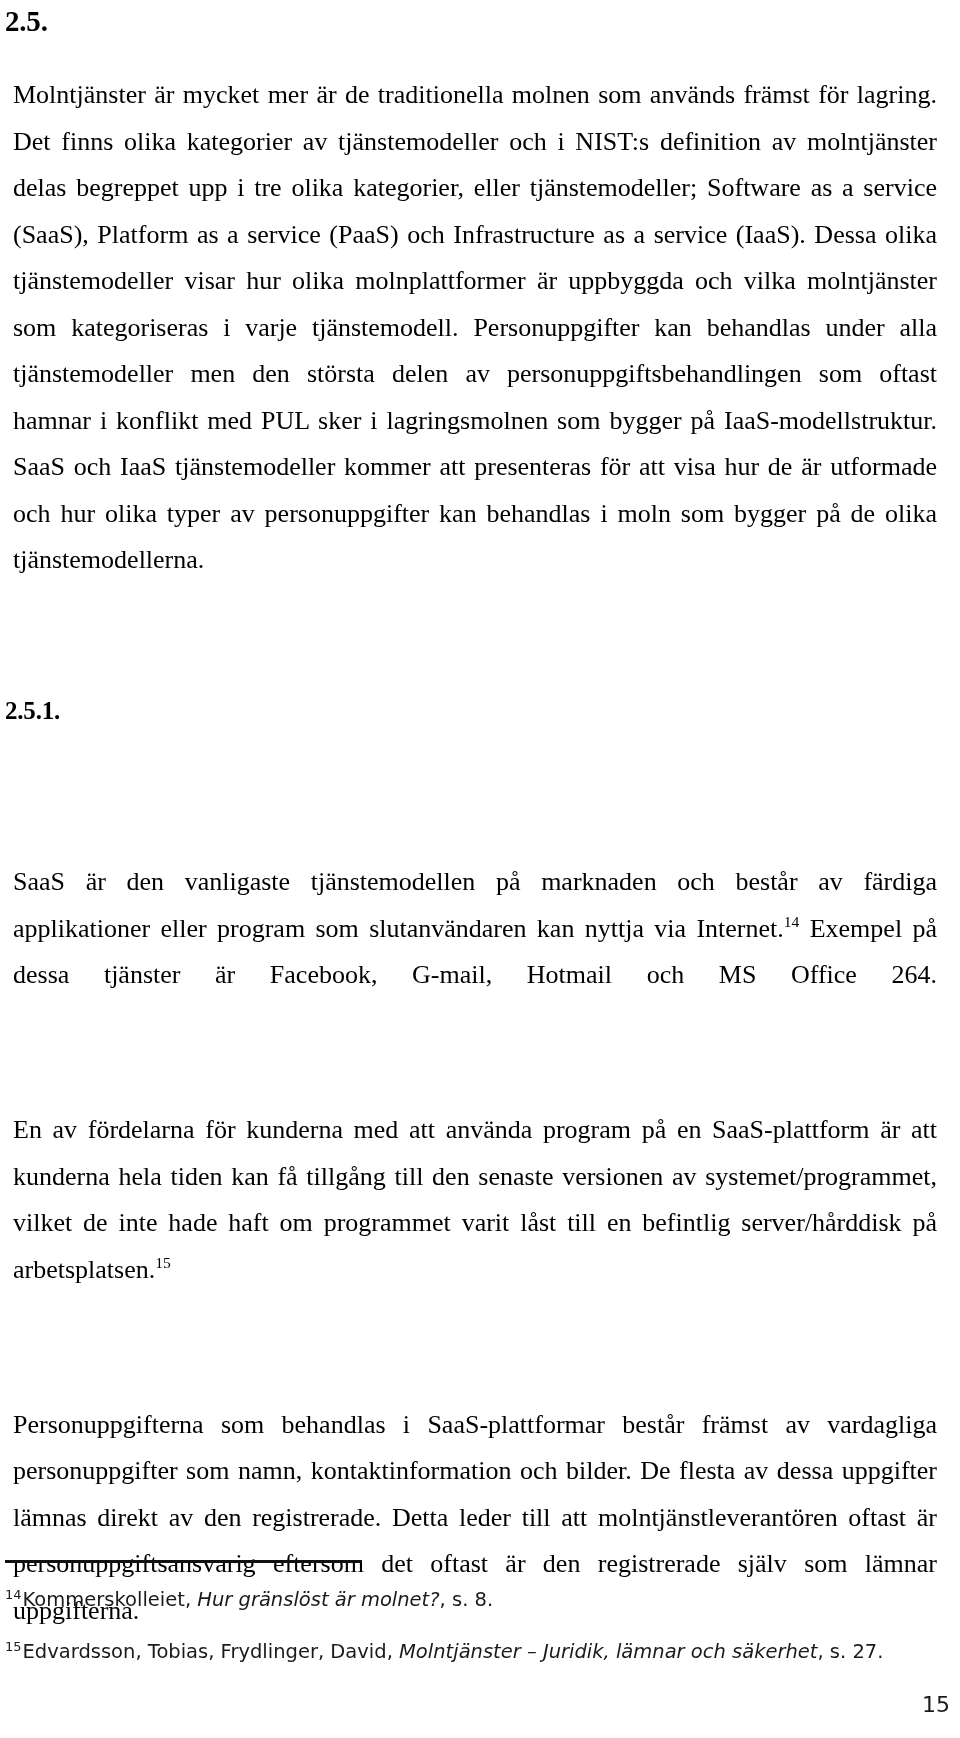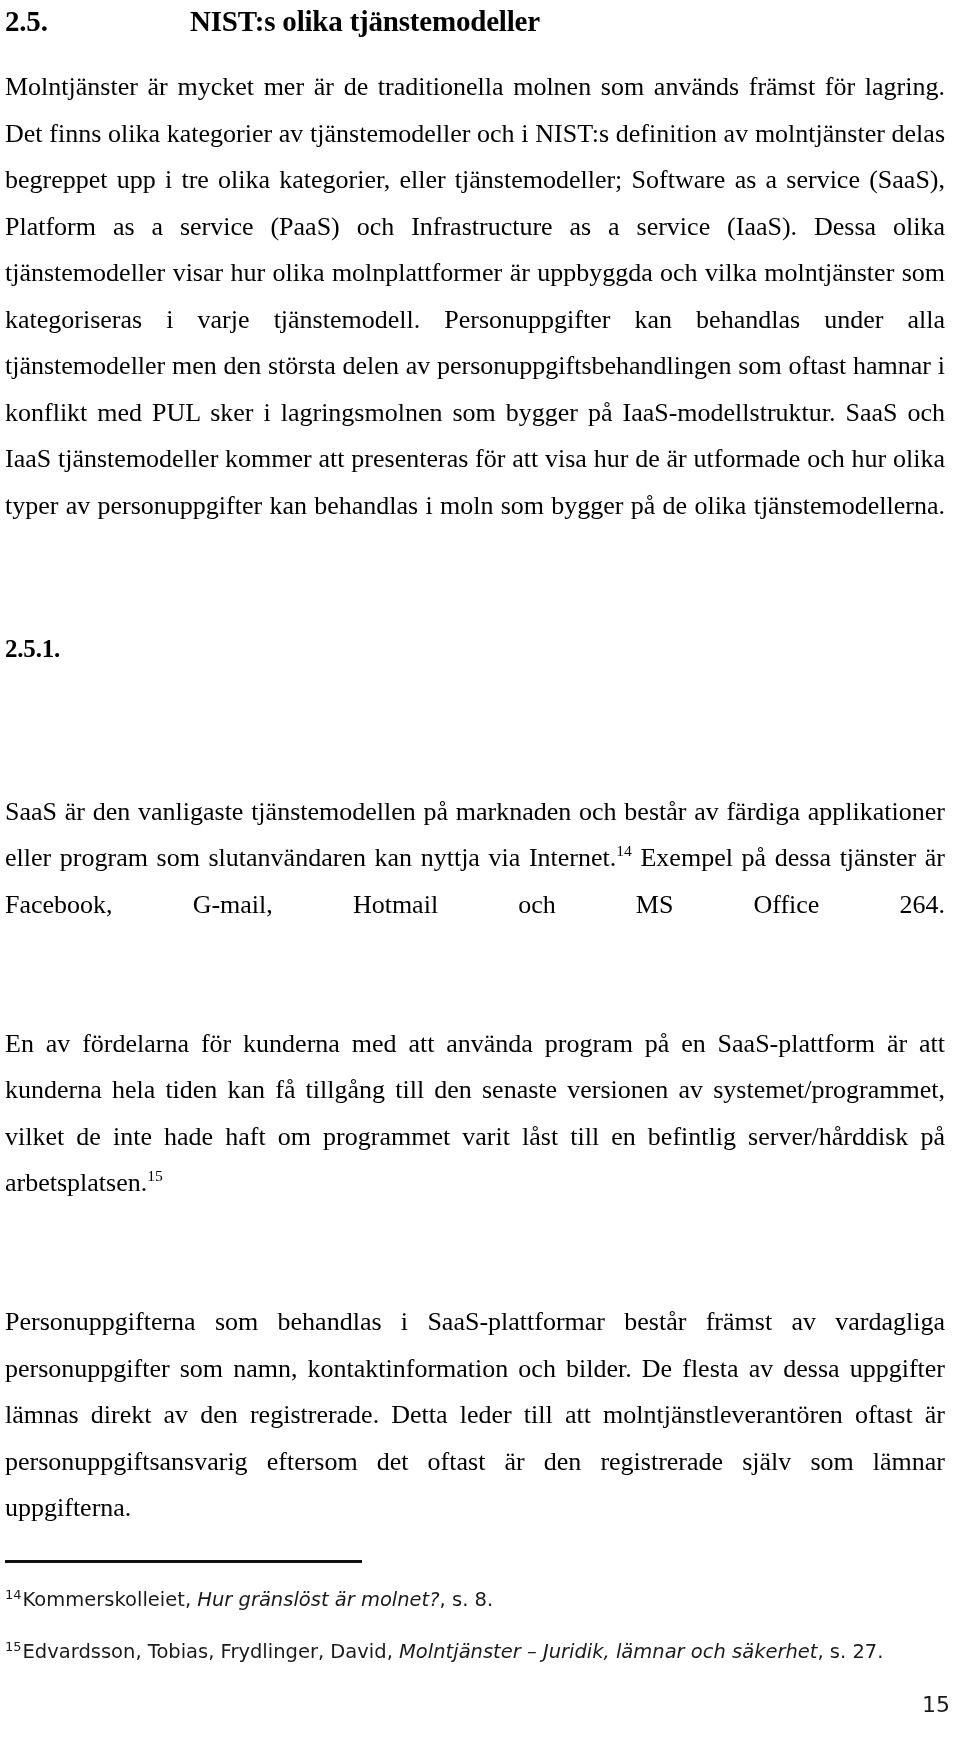--- a/index.html
+++ b/index.html
@@ -47,21 +47,21 @@
     flex-direction: column;
   }
   .heading.h2 .h-num { width: 145px; flex: 0 0 145px; }
 
   
   p.body {
     text-align: justify;
     text-justify: inter-word;
     font-size: 26px;
     line-height: 46.5px;
-    margin: 0;
+    margin: 8px;
     word-spacing: 0.2px;
   }
   p.body::after {
     content: "";
     display: inline-block;
     width: 100%;
   }
   .spacer-26 { height: 26px; }
   .spacer-10 { height: 10px; }
   .spacer-46 { height: 46px; }
@@ -113,21 +113,20 @@
 </style>
 </head>
 <body>
 
 <div class="page">
 
   <div class="content">
 
     <div class="heading h1">
       <span class="h-num">2.5.</span>
-      <span class="h-text">NIST:s olika tjänstemodeller</span>
     </div>
 
     <div class="spacer-26"></div>
 
     <p class="body">Molntjänster är mycket mer är de traditionella molnen som används främst för lagring. Det finns olika kategorier av tjänstemodeller och i NIST:s definition av molntjänster delas begreppet upp i tre olika kategorier, eller tjänstemodeller; Software as a service (SaaS), Platform as a service (PaaS) och Infrastructure as a service (IaaS). Dessa olika tjänstemodeller visar hur olika molnplattformer är uppbyggda och vilka molntjänster som kategoriseras i varje tjänstemodell. Personuppgifter kan behandlas under alla tjänstemodeller men den största delen av personuppgiftsbehandlingen som oftast hamnar i konflikt med PUL sker i lagringsmolnen som bygger på IaaS-modellstruktur. SaaS och IaaS tjänstemodeller kommer att presenteras för att visa hur de är utformade och hur olika typer av personuppgifter kan behandlas i moln som bygger på de olika tjänstemodellerna.</p>
 
     <div class="spacer-58"></div>
 
     <div class="heading h2">
       <span class="h-num">2.5.1.</span>

